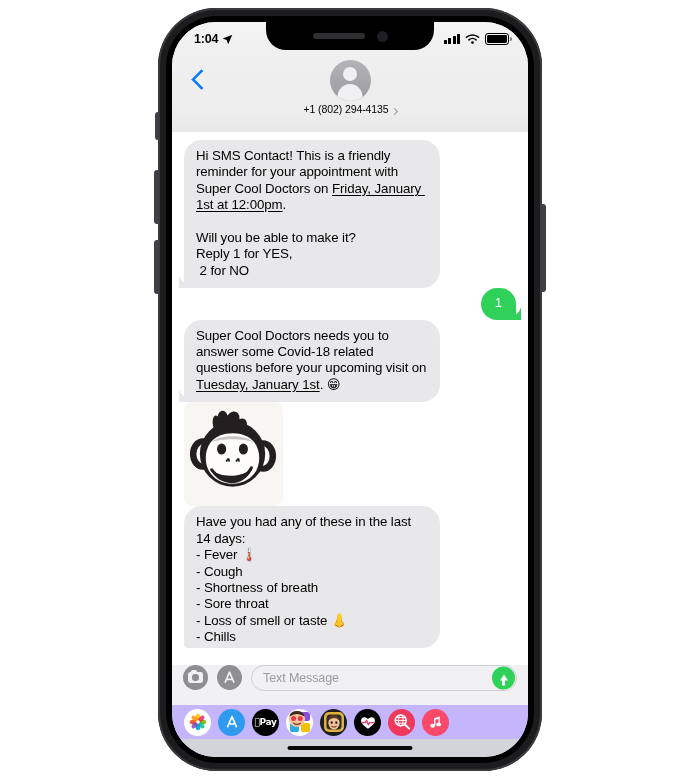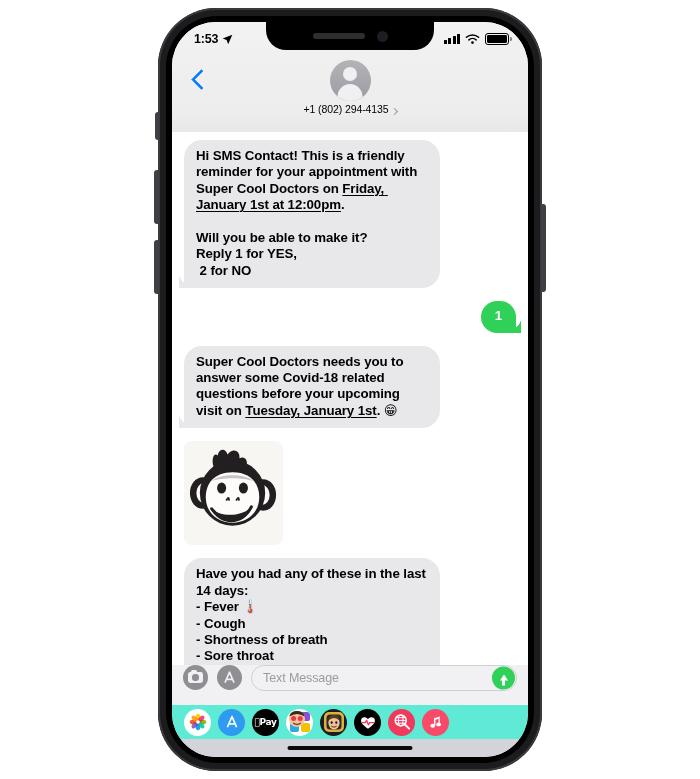--- a/index.html
+++ b/index.html
@@ -190,21 +190,21 @@
   }
 
   
   .conversation {
     position: absolute;
     top: 110px; left: 0; right: 0; bottom: 92px;
     background: #ffffff;
     padding: 8px 12px 4px 12px;
     overflow: hidden;
   }
-  .row { display: flex; margin-bottom: 13px; font-weight: bold; }
+  .row { display: flex; margin-bottom: 0; }
   .row.in  { justify-content: flex-start; }
   .row.out { justify-content: flex-end; }
 
   .bubble {
     position: relative;
     max-width: 256px;
     padding: 8px 12px 9px 12px;
     border-radius: 18px;
     font-size: 13.3px;
     line-height: 16.4px;
@@ -337,21 +337,21 @@
     left: -1.6px; top: 5px;
     width: 3.2px; height: 6px;
     background: #fff;
   }
 
   
   .app-drawer {
     position: absolute;
     left: 0; right: 0; bottom: 18px;
     height: 34px;
-    background: #5eead4;
+    background: #c4b5fd;
     display: flex;
     align-items: center;
     padding: 0 12px;
     gap: 7px;
     z-index: 22;
   }
   .app-icon {
     width: 27px; height: 27px;
     border-radius: 50%;
     flex: 0 0 auto;
@@ -393,21 +393,21 @@
 
   <div class="phone-screen">
 
     <div class="notch">
       <div class="speaker-grille"></div>
       <div class="front-camera"></div>
     </div>
 
     <div class="status-bar">
       <div class="status-left">
-        <span>1:53</span>
+        <span>1:04</span>
         <svg width="11" height="11" viewBox="0 0 11 11">
           <path d="M10.3 0.7 L0.7 4.6 L4.6 5.9 L6.2 10.2 Z" fill="#000"></path>
         </svg>
       </div>
       <div class="status-right">
         <span class="bars">
           <i></i>
             <i></i>
             <i></i>
             <i></i>

